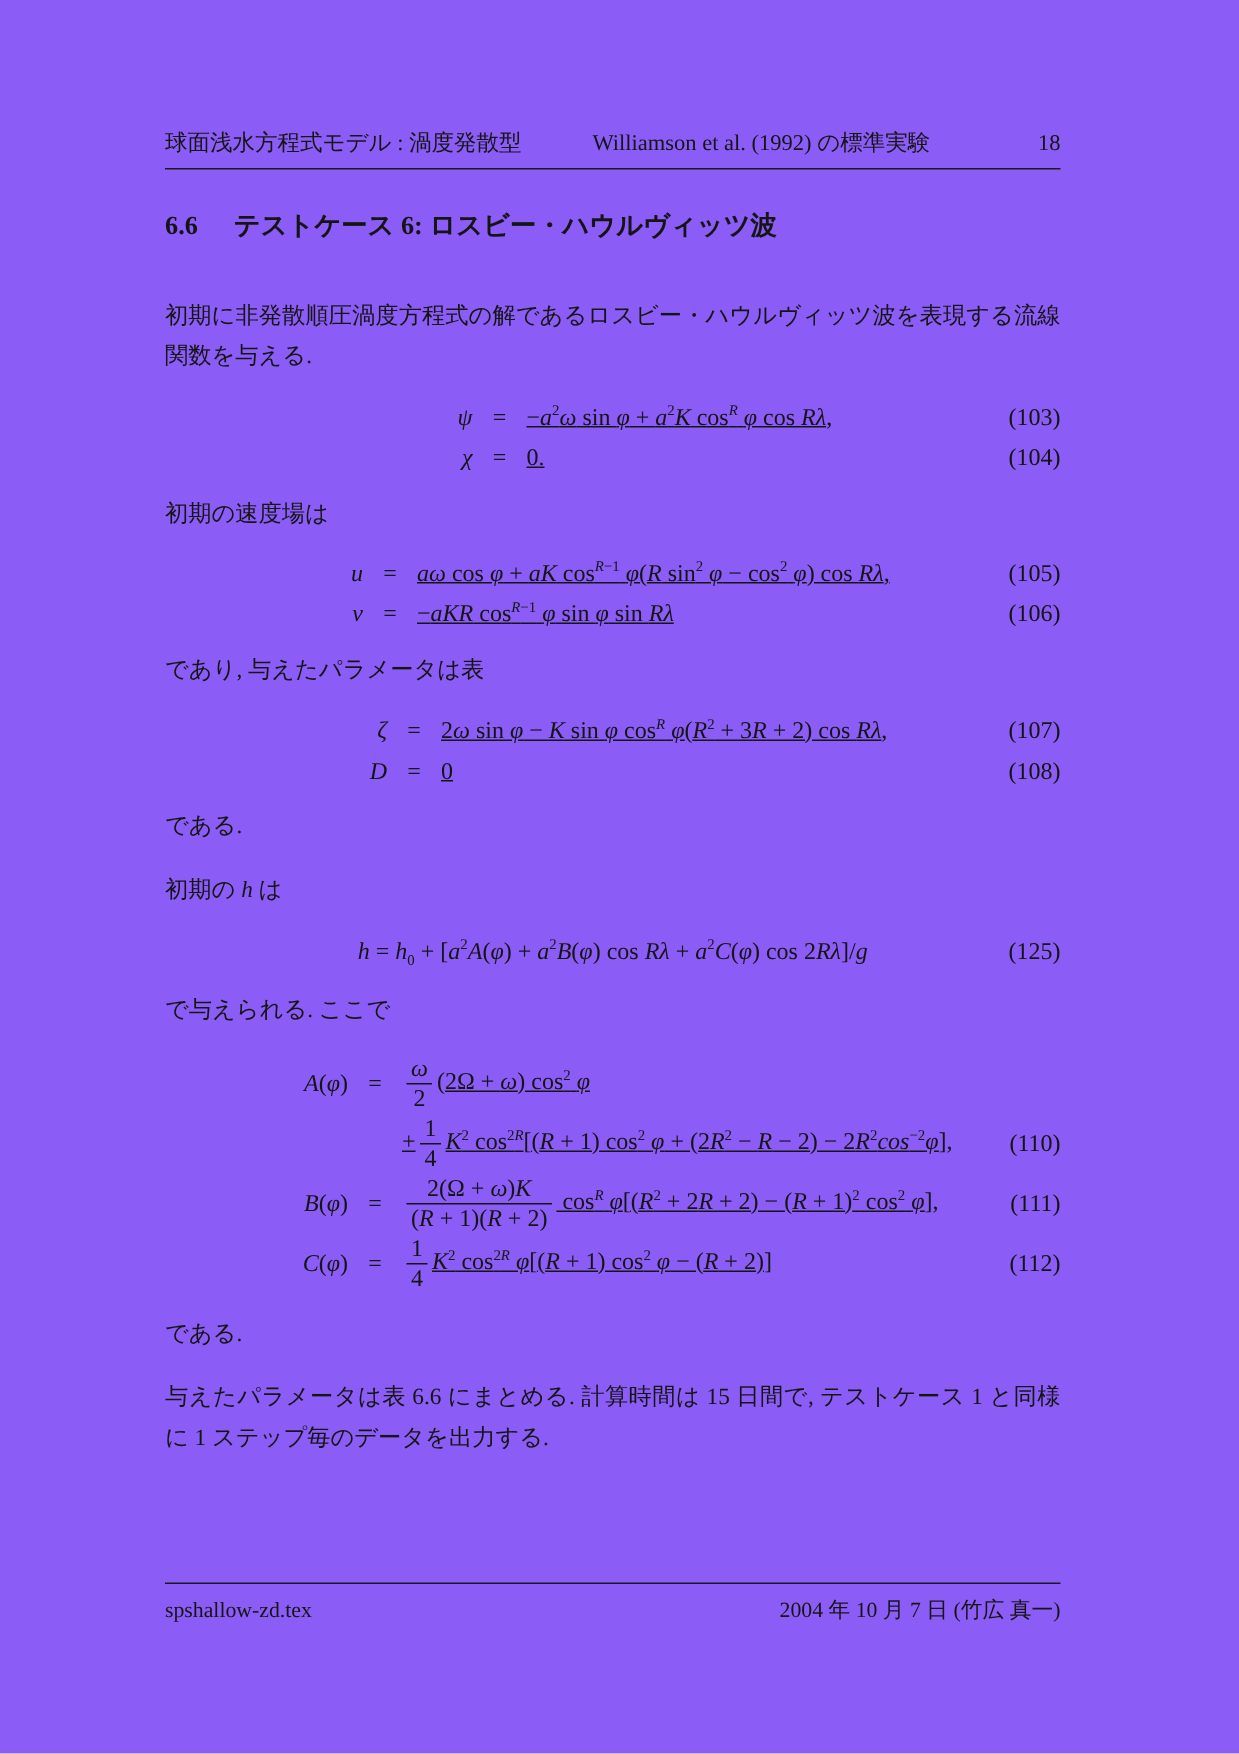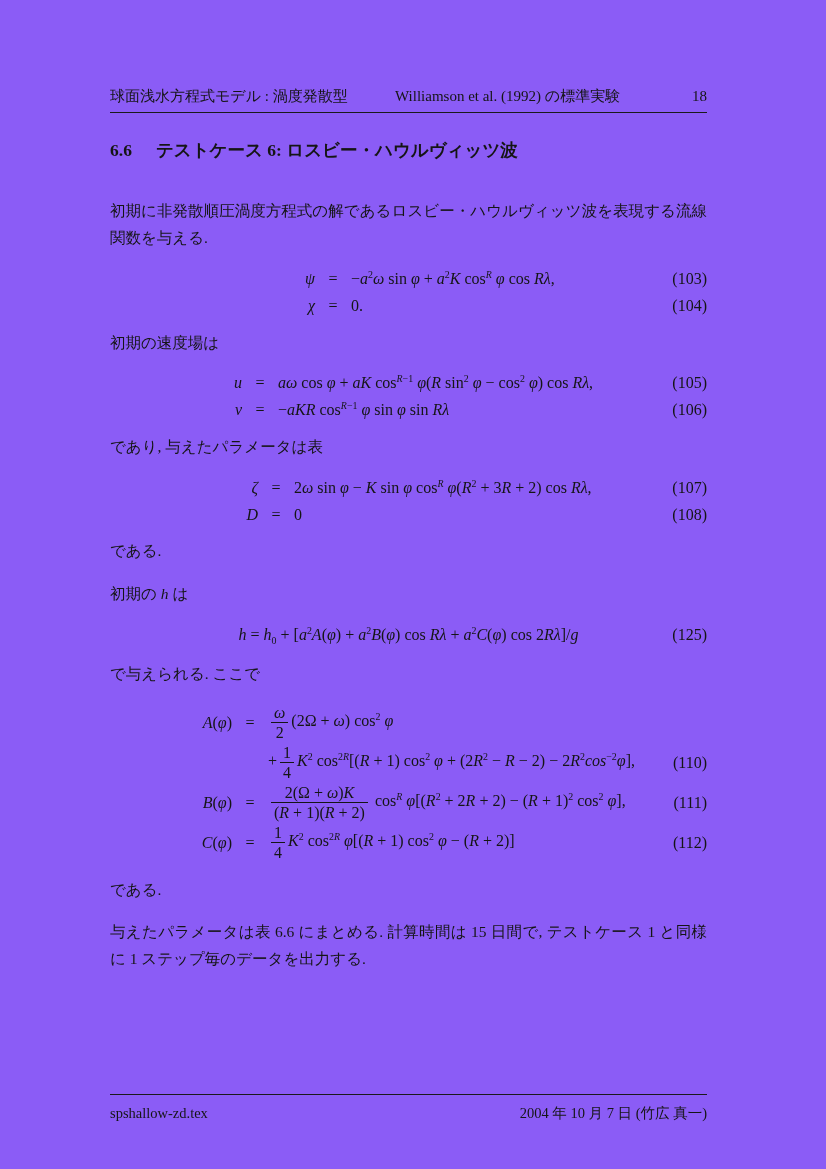--- a/index.html
+++ b/index.html
@@ -20,37 +20,37 @@
   
   .para{font-size:15.5px;line-height:27px;text-align:justify;}
   .mt34{margin-top:34px}.mt16{margin-top:16px}.mt14{margin-top:14px}
   .mt12{margin-top:12px}.mt11{margin-top:11px}.mt8{margin-top:8px}.mt4{margin-top:4px}
 
   
   .eqgroup{font-size:16px;}
   .eqrow{display:flex;align-items:center;margin:4px 0;line-height:23px;}
   .lhs{text-align:right;flex:none;}
   .rel{flex:none;width:10px;text-align:center;padding:0 13px;}
-  .rhs{flex:none;text-align:left;white-space:nowrap;}
+  .rhs{flex:none;text-align:left;white-space:nowrap;text-decoration:underline;}
   .num{margin-left:auto;padding-left:8px;flex:none;}
   .g1 .lhs{width:205px;} .g2 .lhs{width:132px;} .g3 .lhs{width:148px;} .g4 .lhs{width:122px;}
   .g4 .eqrow{margin:1px 0;align-items:center;}
   .eqsingle{position:relative;font-size:16px;text-align:center;line-height:26px;}
   .eqsingle .num{position:absolute;right:0;top:0;}
 
   
   .fr{display:inline-block;vertical-align:middle;text-align:center;margin:0 3px;}
   .fr .fn{display:block;line-height:19px;padding:0 3px;border-bottom:1px solid #151515;}
   .fr .fd{display:block;line-height:19px;padding:0 3px;}
 
   sup{font-size:62%;line-height:0;} sub{font-size:62%;line-height:0;}
   i{font-style:italic;}
 
   
-  .pagefooter{position:absolute;left:110px;top:1094px;width:597px;
+  .pagefooter{position:absolute;left:110px;top:1055px;width:597px;
               border-top:1.5px solid #1a1a1a;padding-top:9px;
               display:flex;justify-content:space-between;font-size:14.5px;line-height:18px;}
 </style>
 </head>
 <body>
 
 <div class="page">
   <div class="content">
 
     <div class="pageheader">

